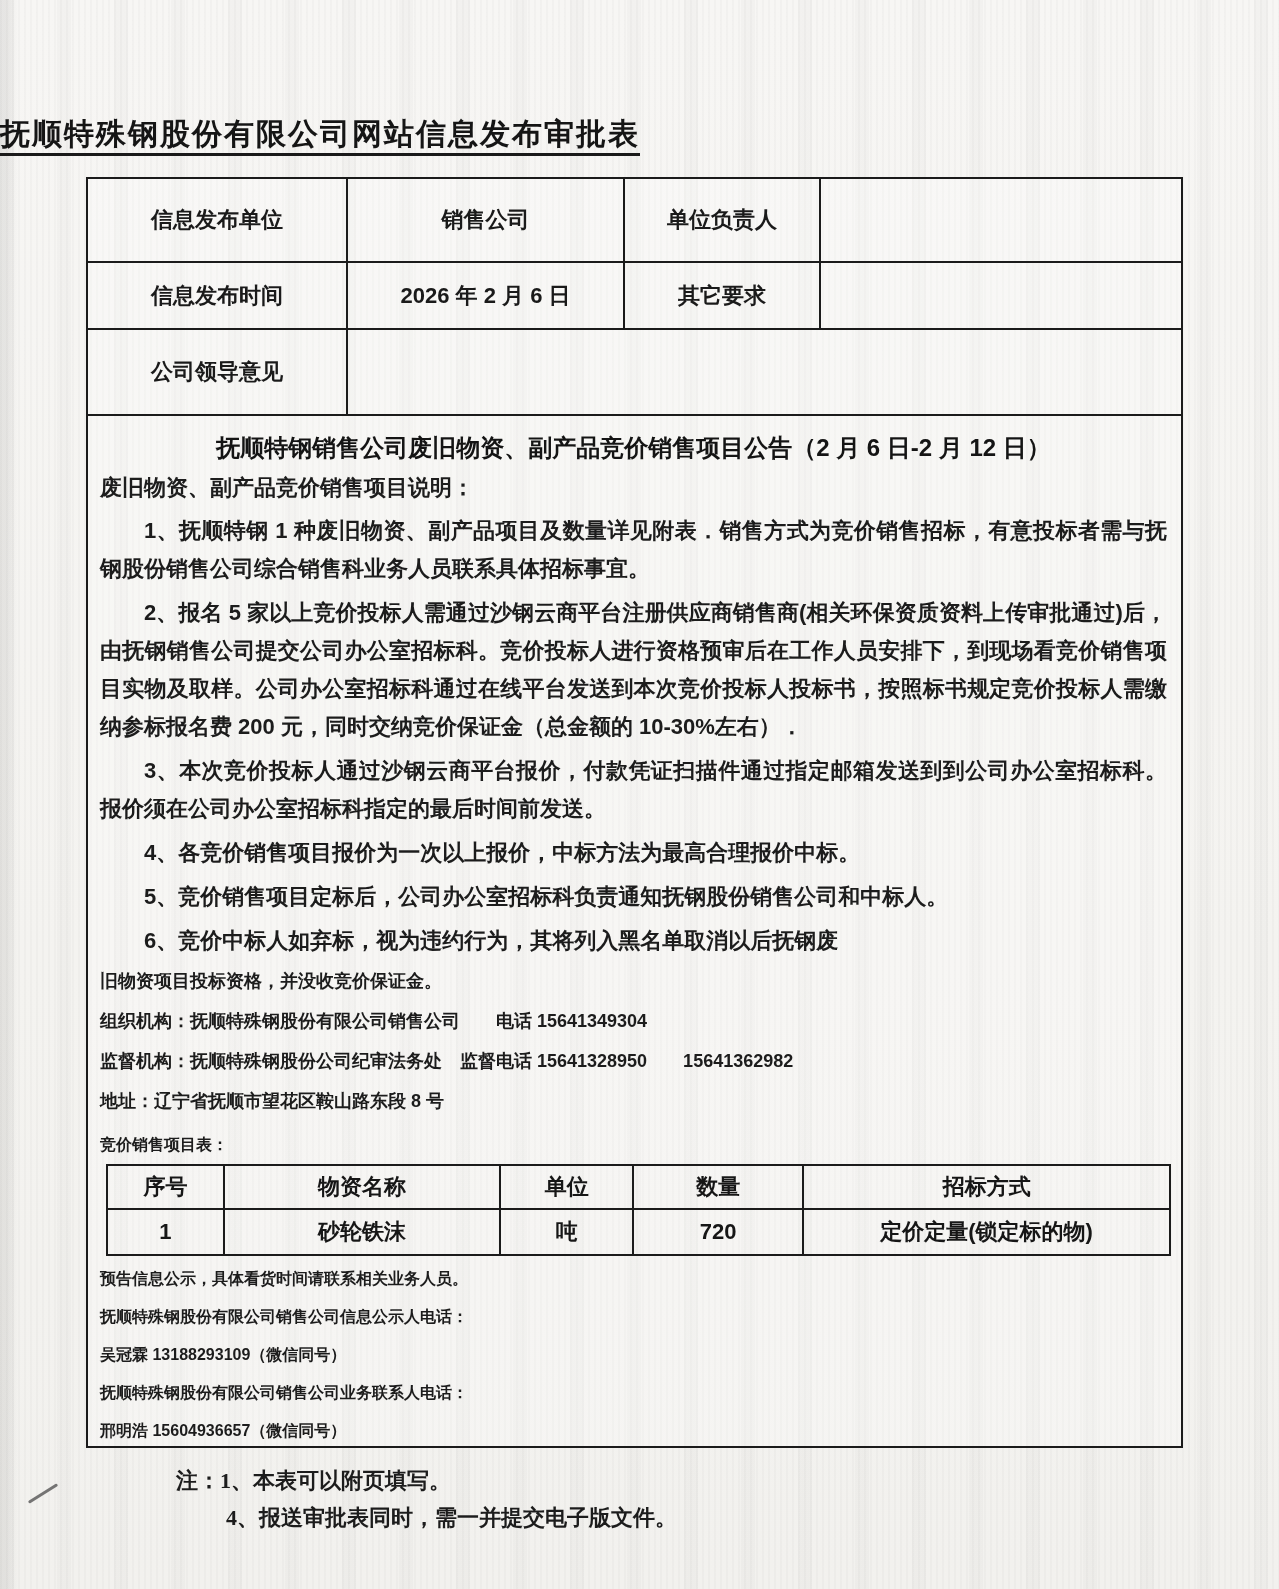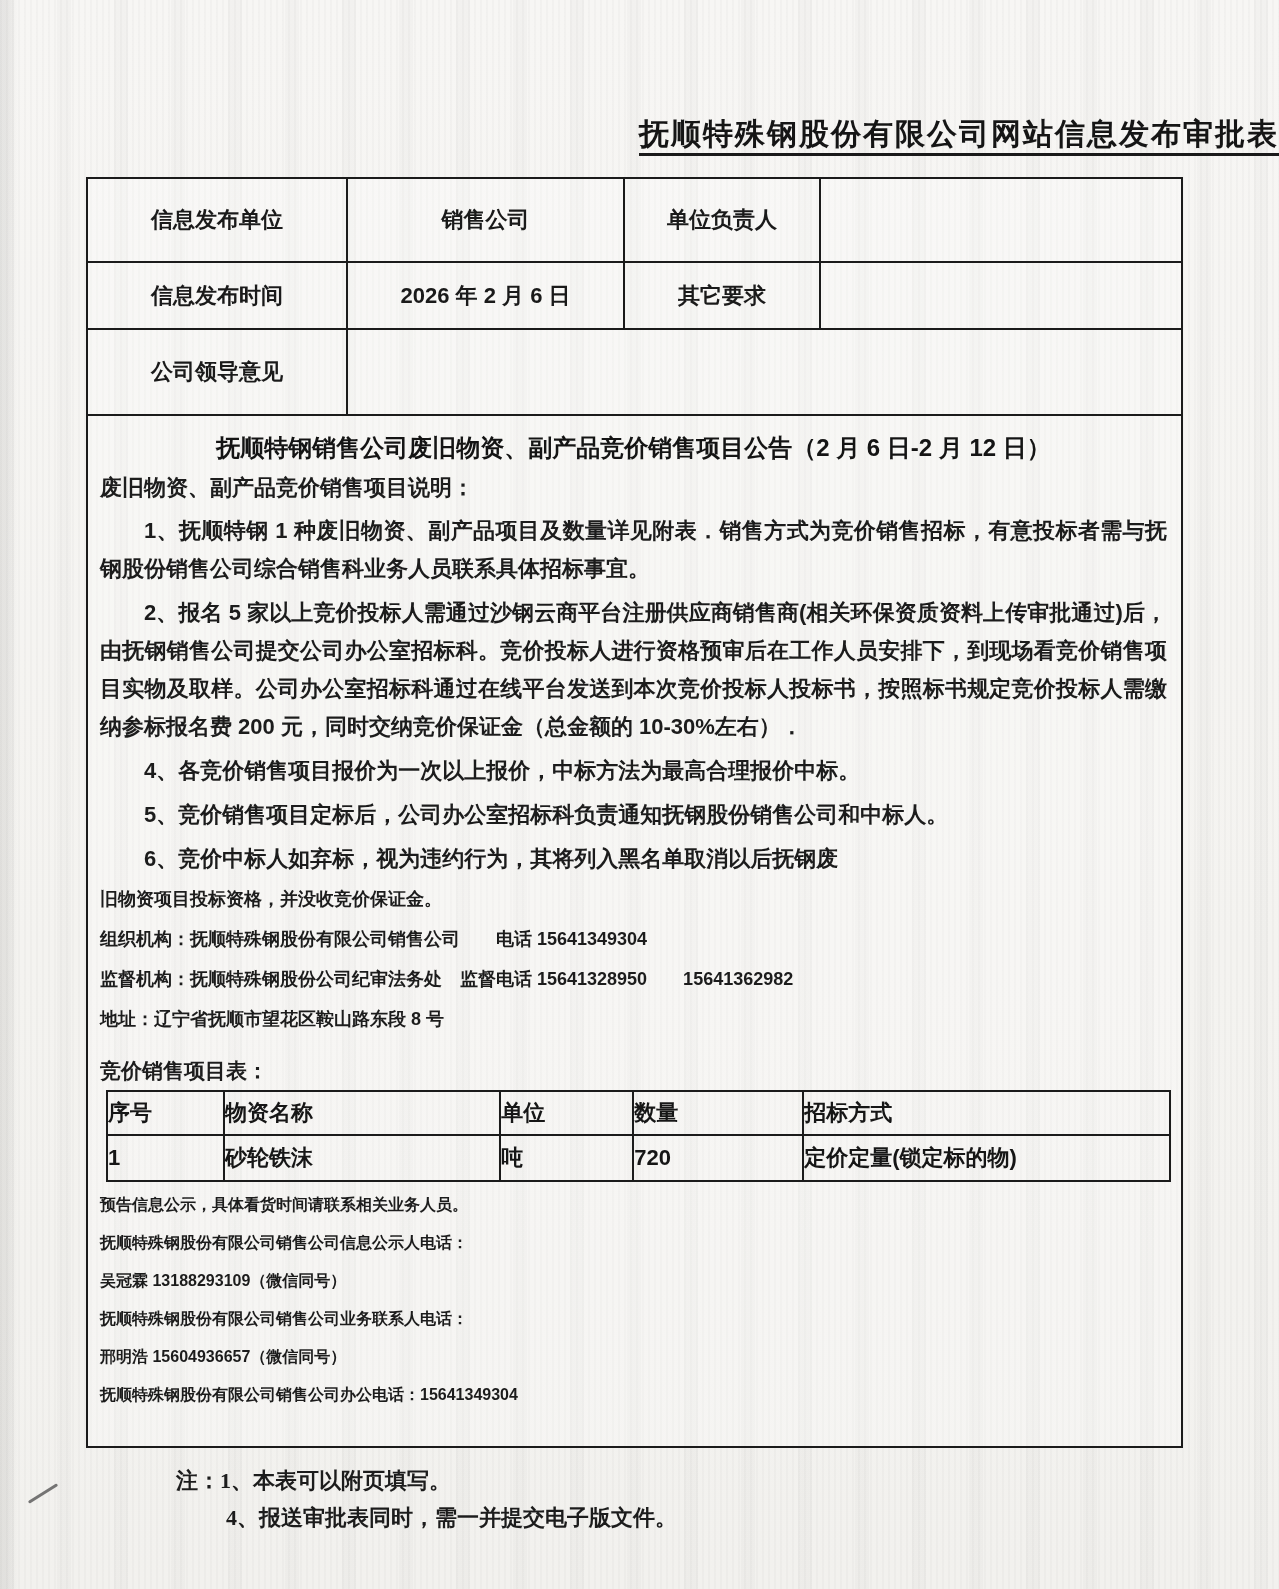--- a/index.html
+++ b/index.html
@@ -12,21 +12,21 @@
   .doc {
     position:relative; width:1279px; height:1589px; overflow:hidden;
     background:
       repeating-linear-gradient(90deg, rgba(60,60,60,0.028) 0 2px, rgba(0,0,0,0) 2px 6px),
       repeating-linear-gradient(90deg, rgba(90,90,90,0.03) 0 14px, rgba(0,0,0,0) 14px 57px),
       linear-gradient(90deg, rgba(0,0,0,0.05) 0 6px, rgba(0,0,0,0) 18px),
       linear-gradient(180deg,#f7f6f4 0%,#f4f3f0 60%,#f2f1ee 100%);
   }
   .title {
     position:absolute; top:114px; left:0; right:0;
-    text-align:right; font-size:30px; font-weight:800; letter-spacing:2px;
+    text-align:left; font-size:30px; font-weight:800; letter-spacing:2px;
     color:#151515;
   }
   .title span { border-bottom:3px solid #1a1a1a; padding-bottom:3px; }
 
   .form-box {
     position:absolute; left:86px; top:177px; width:1097px; height:1271px;
     border:2.5px solid #1b1b1b; display:flex; flex-direction:column;
     background:rgba(255,255,255,0.25);
   }
   .grid-row { display:grid; grid-template-columns:260px 277px 196px 1fr; border-bottom:2px solid #1b1b1b; }
@@ -35,25 +35,25 @@
   .grid-row.r3 { height:86px; grid-template-columns:260px 1fr; }
   .cell { display:flex; align-items:center; justify-content:center; font-size:22px; font-weight:800; border-right:2px solid #1b1b1b; color:#1a1a1a; }
   .cell.last { border-right:none; }
   .cell.blank { font-weight:400; }
 
   .content { flex:1; padding:8px 14px 12px 12px; overflow:hidden; }
   .ann-heading { text-align:center; font-size:24px; font-weight:800; margin:8px 0 6px 0; color:#141414; }
   .ann-intro { font-size:22px; font-weight:700; line-height:36px; }
   .para { font-size:22px; font-weight:700; line-height:38px; text-indent:2em; margin-top:6px; text-align:justify; color:#1c1c1c; }
   .plain-line { font-size:18px; font-weight:700; line-height:38px; margin-top:2px; color:#1c1c1c; }
-  .caption { font-size:21px; font-weight:700; line-height:34px; margin-top:16px; }
+  .caption { font-size:16px; font-weight:700; line-height:34px; margin-top:8px; }
 
   table.items { border-collapse:collapse; width:1065px; margin:2px 0 4px 6px; table-layout:fixed; }
   table.items th, table.items td {
-    border:2.5px solid #1b1b1b; text-align:left; font-size:22px; font-weight:800; color:#161616;
+    border:2.5px solid #1b1b1b; text-align:center; font-size:22px; font-weight:800; color:#161616;
   }
   table.items th { height:44px; }
   table.items td { height:46px; }
   col.c-no{width:11%;} col.c-name{width:26%;} col.c-unit{width:12.5%;} col.c-qty{width:16%;} col.c-method{width:34.5%;}
 
   .contact-line { font-size:16px; font-weight:700; line-height:38px; color:#1c1c1c; }
 
   .notes { position:absolute; left:86px; top:1462px; width:1000px; font-size:22px; font-weight:700; color:#1c1c1c;font-family:Liberation Serif, serif; }
   .notes .n1 { padding-left:90px; line-height:37px; }
   .notes .n2 { padding-left:140px; line-height:37px; }
@@ -92,20 +92,21 @@
       <div class="cell">公司领导意见</div>
       <div class="cell last blank"></div>
     </div>
 
     <div class="content">
       <div class="ann-heading">抚顺特钢销售公司废旧物资、副产品竞价销售项目公告（2 月 6 日-2 月 12 日）</div>
       <div class="ann-intro">废旧物资、副产品竞价销售项目说明：</div>
 
       <div class="para">1、抚顺特钢 1 种废旧物资、副产品项目及数量详见附表．销售方式为竞价销售招标，有意投标者需与抚钢股份销售公司综合销售科业务人员联系具体招标事宜。</div>
       <div class="para">2、报名 5 家以上竞价投标人需通过沙钢云商平台注册供应商销售商(相关环保资质资料上传审批通过)后，由抚钢销售公司提交公司办公室招标科。竞价投标人进行资格预审后在工作人员安排下，到现场看竞价销售项目实物及取样。公司办公室招标科通过在线平台发送到本次竞价投标人投标书，按照标书规定竞价投标人需缴纳参标报名费 200 元，同时交纳竞价保证金（总金额的 10-30%左右）．</div>
+      <div class="para">3、本次竞价投标人通过沙钢云商平台报价，付款凭证扫描件通过指定邮箱发送到到公司办公室招标科。报价须在公司办公室招标科指定的最后时间前发送。</div>
       <div class="para">4、各竞价销售项目报价为一次以上报价，中标方法为最高合理报价中标。</div>
       <div class="para">5、竞价销售项目定标后，公司办公室招标科负责通知抚钢股份销售公司和中标人。</div>
       <div class="para">6、竞价中标人如弃标，视为违约行为，其将列入黑名单取消以后抚钢废</div>
 
       <div class="plain-line">旧物资项目投标资格，并没收竞价保证金。</div>
       <div class="plain-line">组织机构：抚顺特殊钢股份有限公司销售公司　　电话 15641349304</div>
       <div class="plain-line">监督机构：抚顺特殊钢股份公司纪审法务处　监督电话 15641328950　　15641362982</div>
       <div class="plain-line">地址：辽宁省抚顺市望花区鞍山路东段 8 号</div>
       <div class="caption">竞价销售项目表：</div>
 

